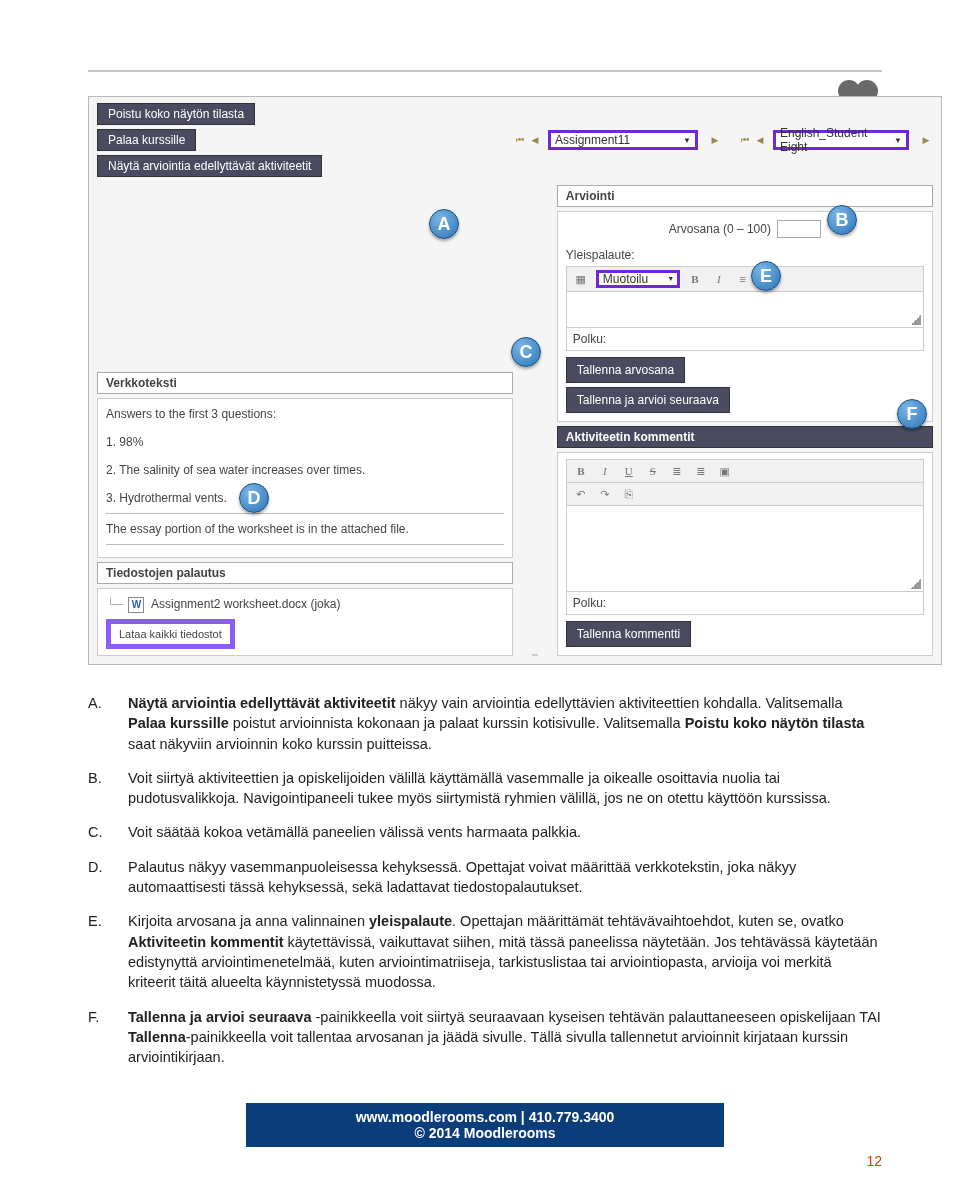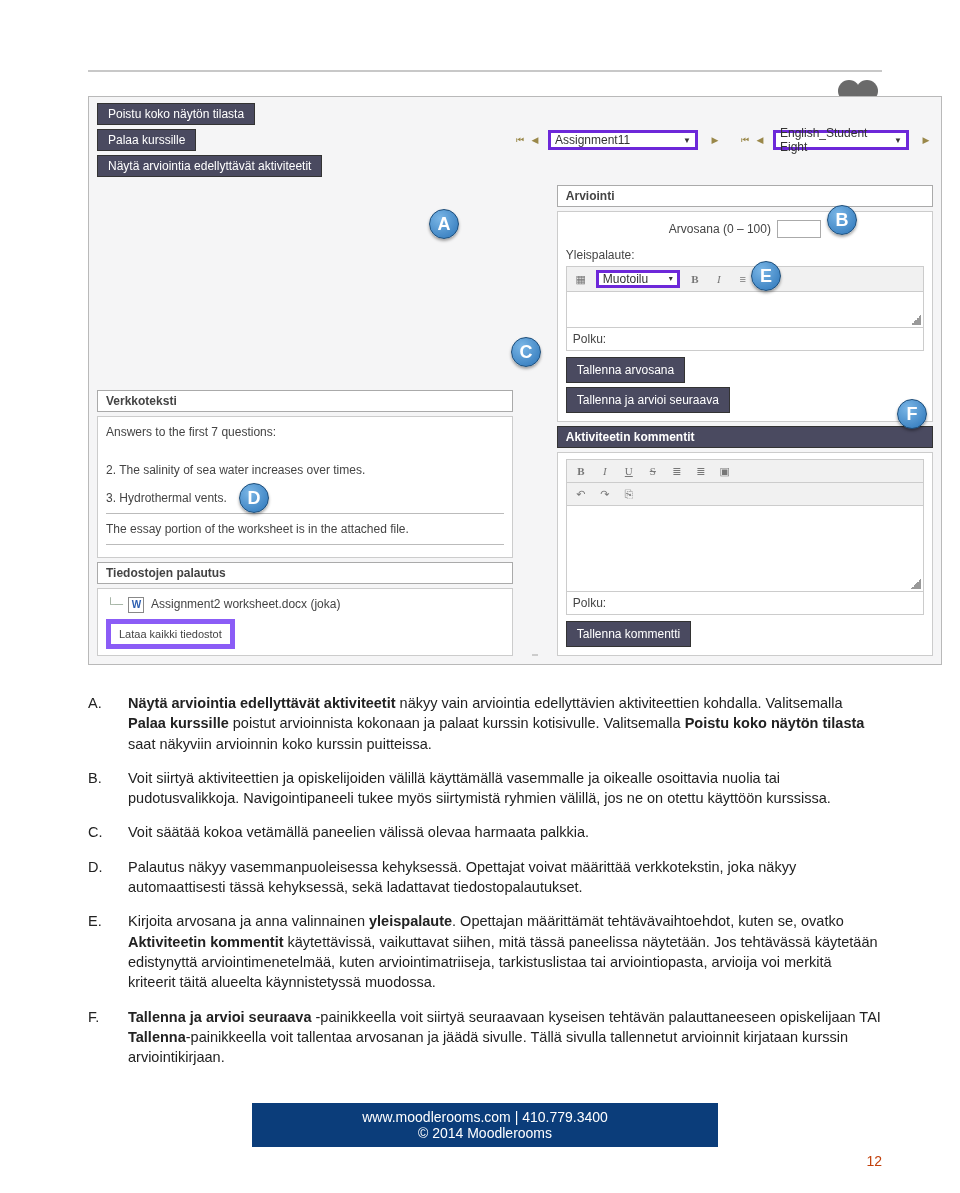--- a/index.html
+++ b/index.html
@@ -129,21 +129,21 @@
   .li .txt { flex: 1; }
   .li b { font-weight: 700; }
 
   
   .footer {
     display: flex; justify-content: center;
     margin-top: 36px;
   }
   .footer-box {
     background: #0b3d7a; color: #fff;
-    padding: 6px 110px; text-align: center; font-size: 14px;
+    padding: 6px 110px; text-align: center; font-size: 14px; font-weight: bold;
   }
   .page-num {
     position: absolute; right: 78px; bottom: 18px;
     font-size: 14px; color: #c2410c;
   }
 </style>
 </head>
 <body>
 
 <div class="page">
@@ -196,22 +196,23 @@
       <div class="row">
         <span class="dark-btn">Näytä arviointia edellyttävät aktiviteetit</span>
       </div>
     </div>
 
     <div class="cols">
 
       <div class="col-l">
         <div class="panel-title">Verkkoteksti</div>
         <div class="panel-body">
-          <div>Answers to the first 7 questions:</div>
+          <div>Answers to the first 3 questions:</div>
           <div style="height:10px"></div>
+          <div>1. <span>98%</span></div>
           <div style="height:10px"></div>
           <div>2. <span>The salinity of sea water increases over times.</span></div>
           <div style="height:10px"></div>
           <div>3. <span>Hydrothermal vents.</span></div>
           <hr>
           <div>The essay portion of the worksheet is in the attached file.</div>
           <hr>
         </div>
         <div class="panel-title">Tiedostojen palautus</div>
         <div class="panel-body">
@@ -298,21 +299,21 @@
       <div class="txt">
         <b>Näytä arviointia edellyttävät aktiviteetit</b> näkyy vain arviointia edellyttävien aktiviteettien kohdalla. Valitsemalla <b>Palaa kurssille</b> poistut arvioinnista kokonaan ja palaat kurssin kotisivulle. Valitsemalla <b>Poistu koko näytön tilasta</b> saat näkyviin arvioinnin koko kurssin puitteissa.
       </div>
     </div>
     <div class="li">
       <div class="lab">B.</div>
       <div class="txt">Voit siirtyä aktiviteettien ja opiskelijoiden välillä käyttämällä vasemmalle ja oikealle osoittavia nuolia tai pudotusvalikkoja. Navigointipaneeli tukee myös siirtymistä ryhmien välillä, jos ne on otettu käyttöön kurssissa.</div>
     </div>
     <div class="li">
       <div class="lab">C.</div>
-      <div class="txt">Voit säätää kokoa vetämällä paneelien välissä olevaa harmaata palkkia.</div>
+      <div class="txt">Voit säätää kokoa vetämällä paneelien välissä vents harmaata palkkia.</div>
     </div>
     <div class="li">
       <div class="lab">D.</div>
       <div class="txt">Palautus näkyy vasemmanpuoleisessa kehyksessä. Opettajat voivat määrittää verkkotekstin, joka näkyy automaattisesti tässä kehyksessä, sekä ladattavat tiedostopalautukset.</div>
     </div>
     <div class="li">
       <div class="lab">E.</div>
       <div class="txt">
         Kirjoita arvosana ja anna valinnainen <b>yleispalaute</b>. Opettajan määrittämät tehtävävaihtoehdot, kuten se, ovatko <b>Aktiviteetin kommentit</b> käytettävissä, vaikuttavat siihen, mitä tässä paneelissa näytetään. Jos tehtävässä käytetään edistynyttä arviointimenetelmää, kuten arviointimatriiseja, tarkistuslistaa tai arviointiopasta, arvioija voi merkitä kriteerit täitä alueelta käynnistetyssä muodossa.
       </div>

